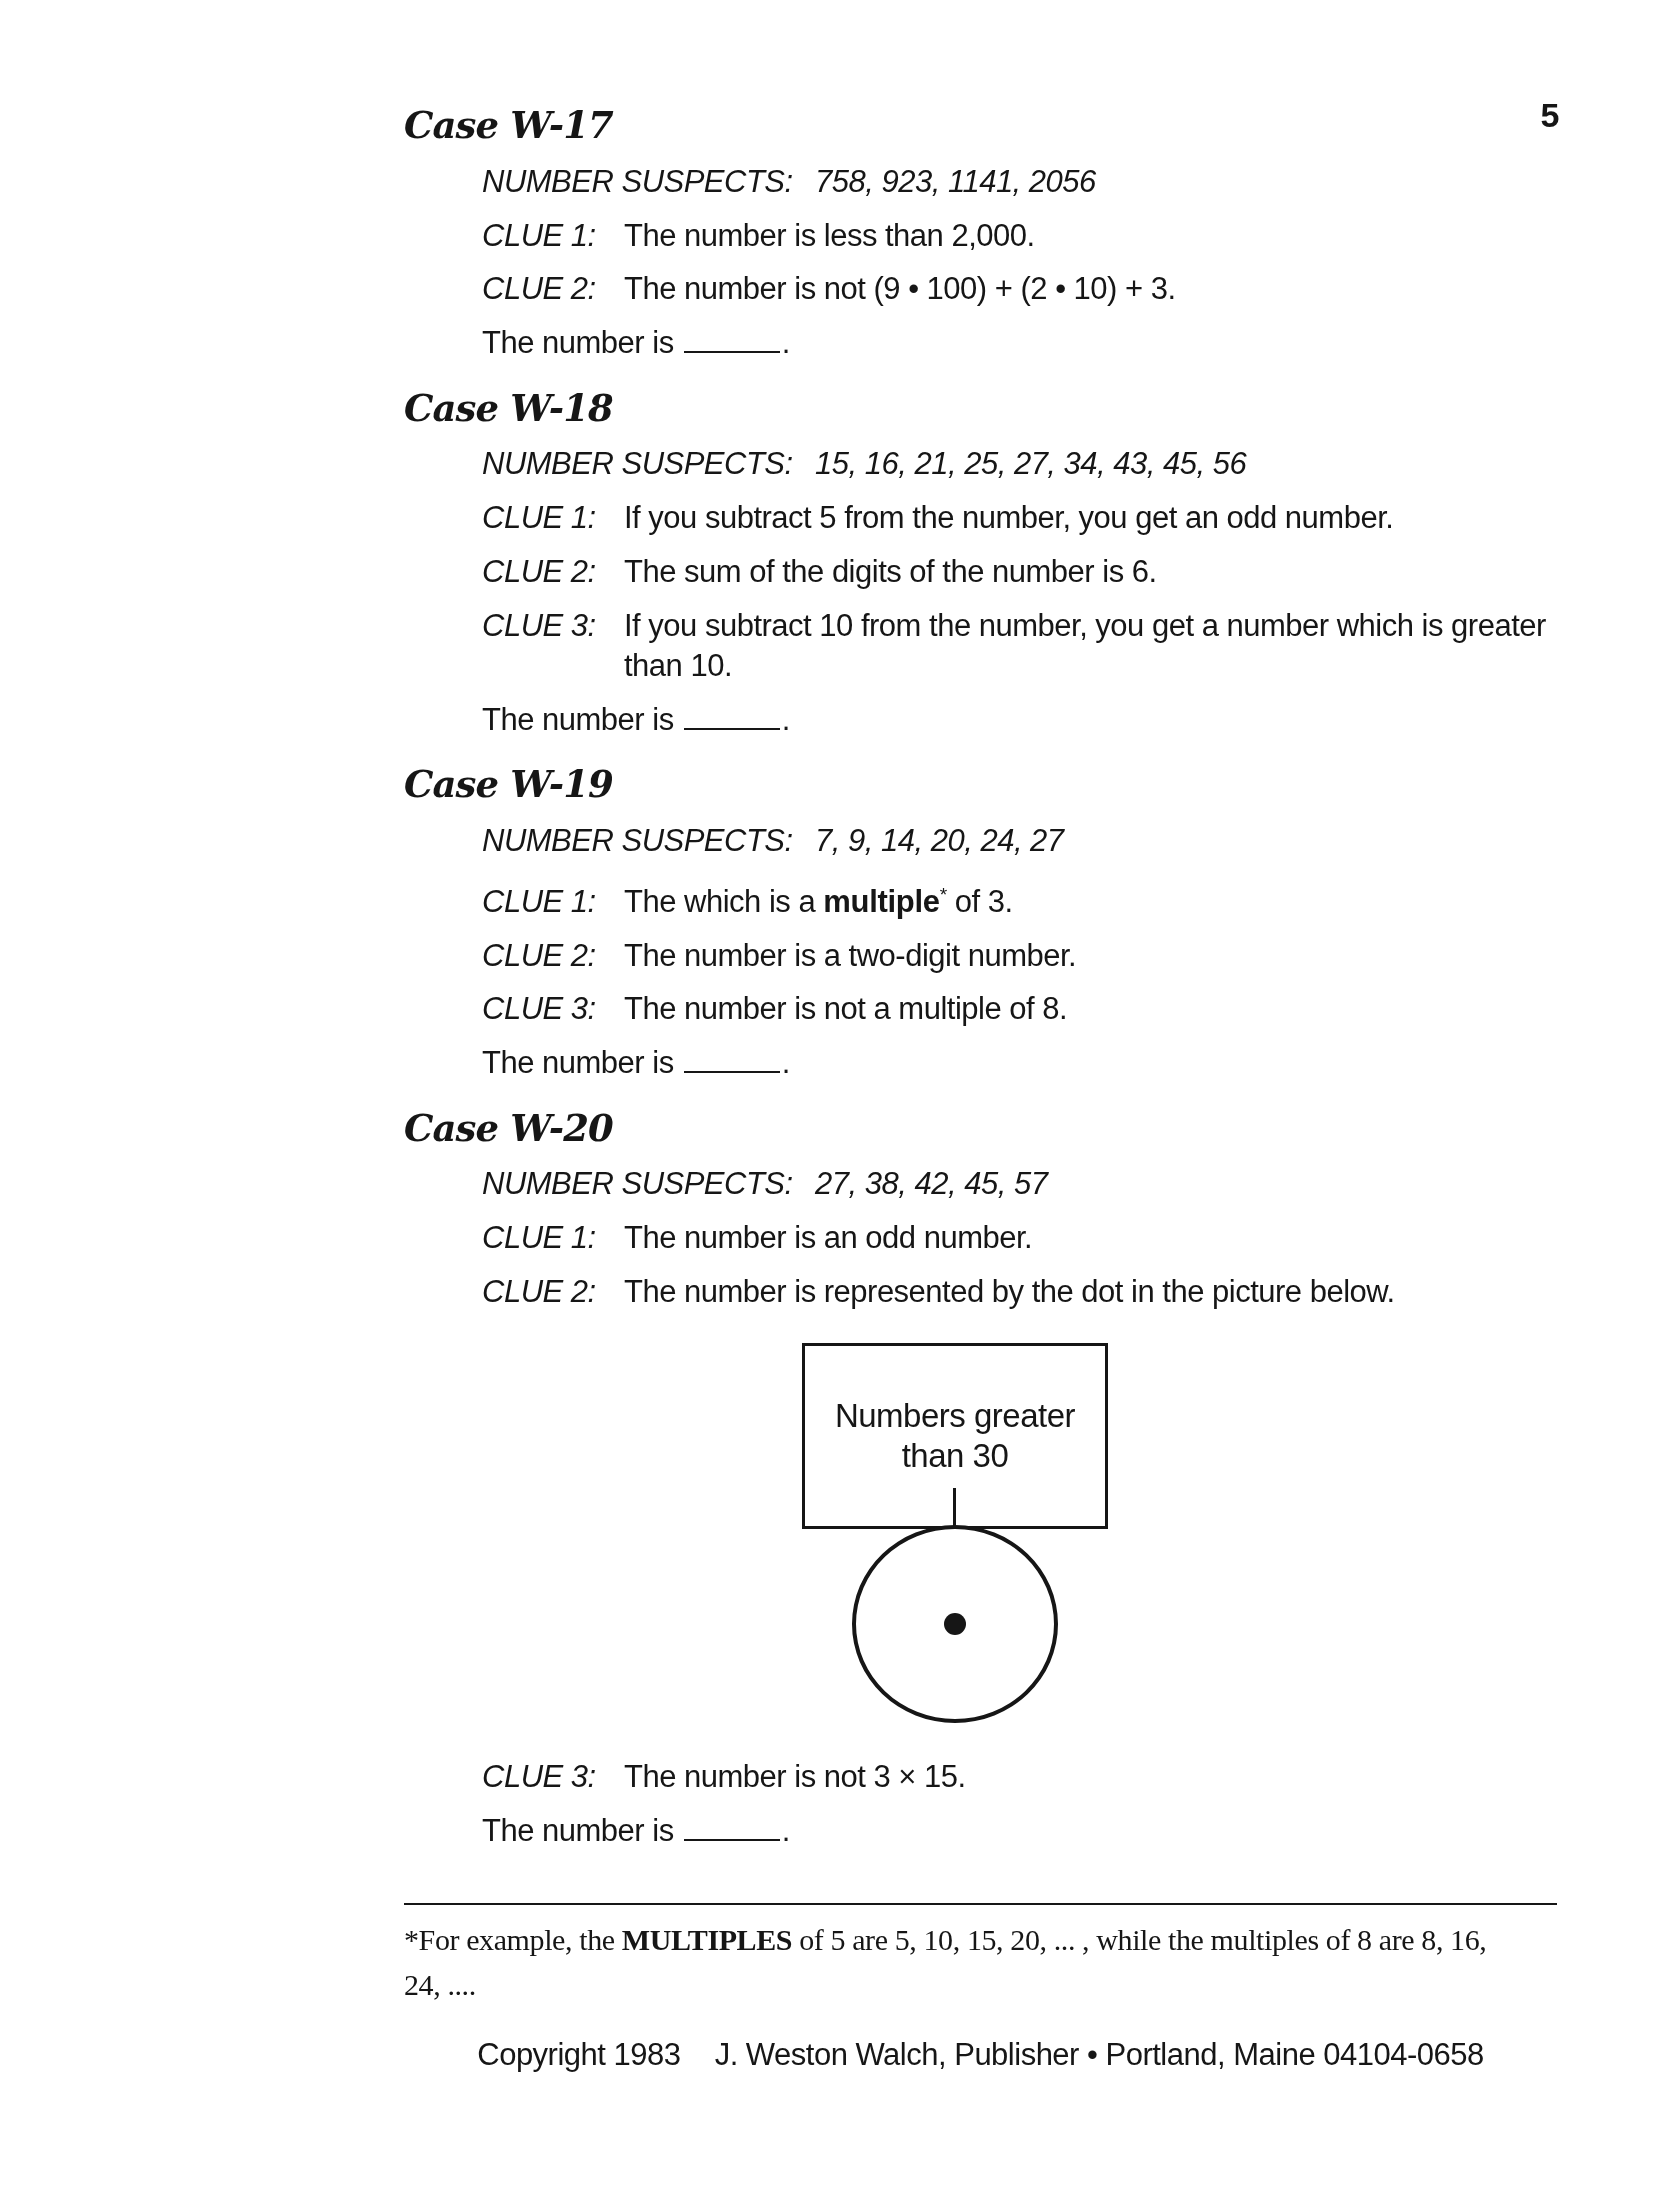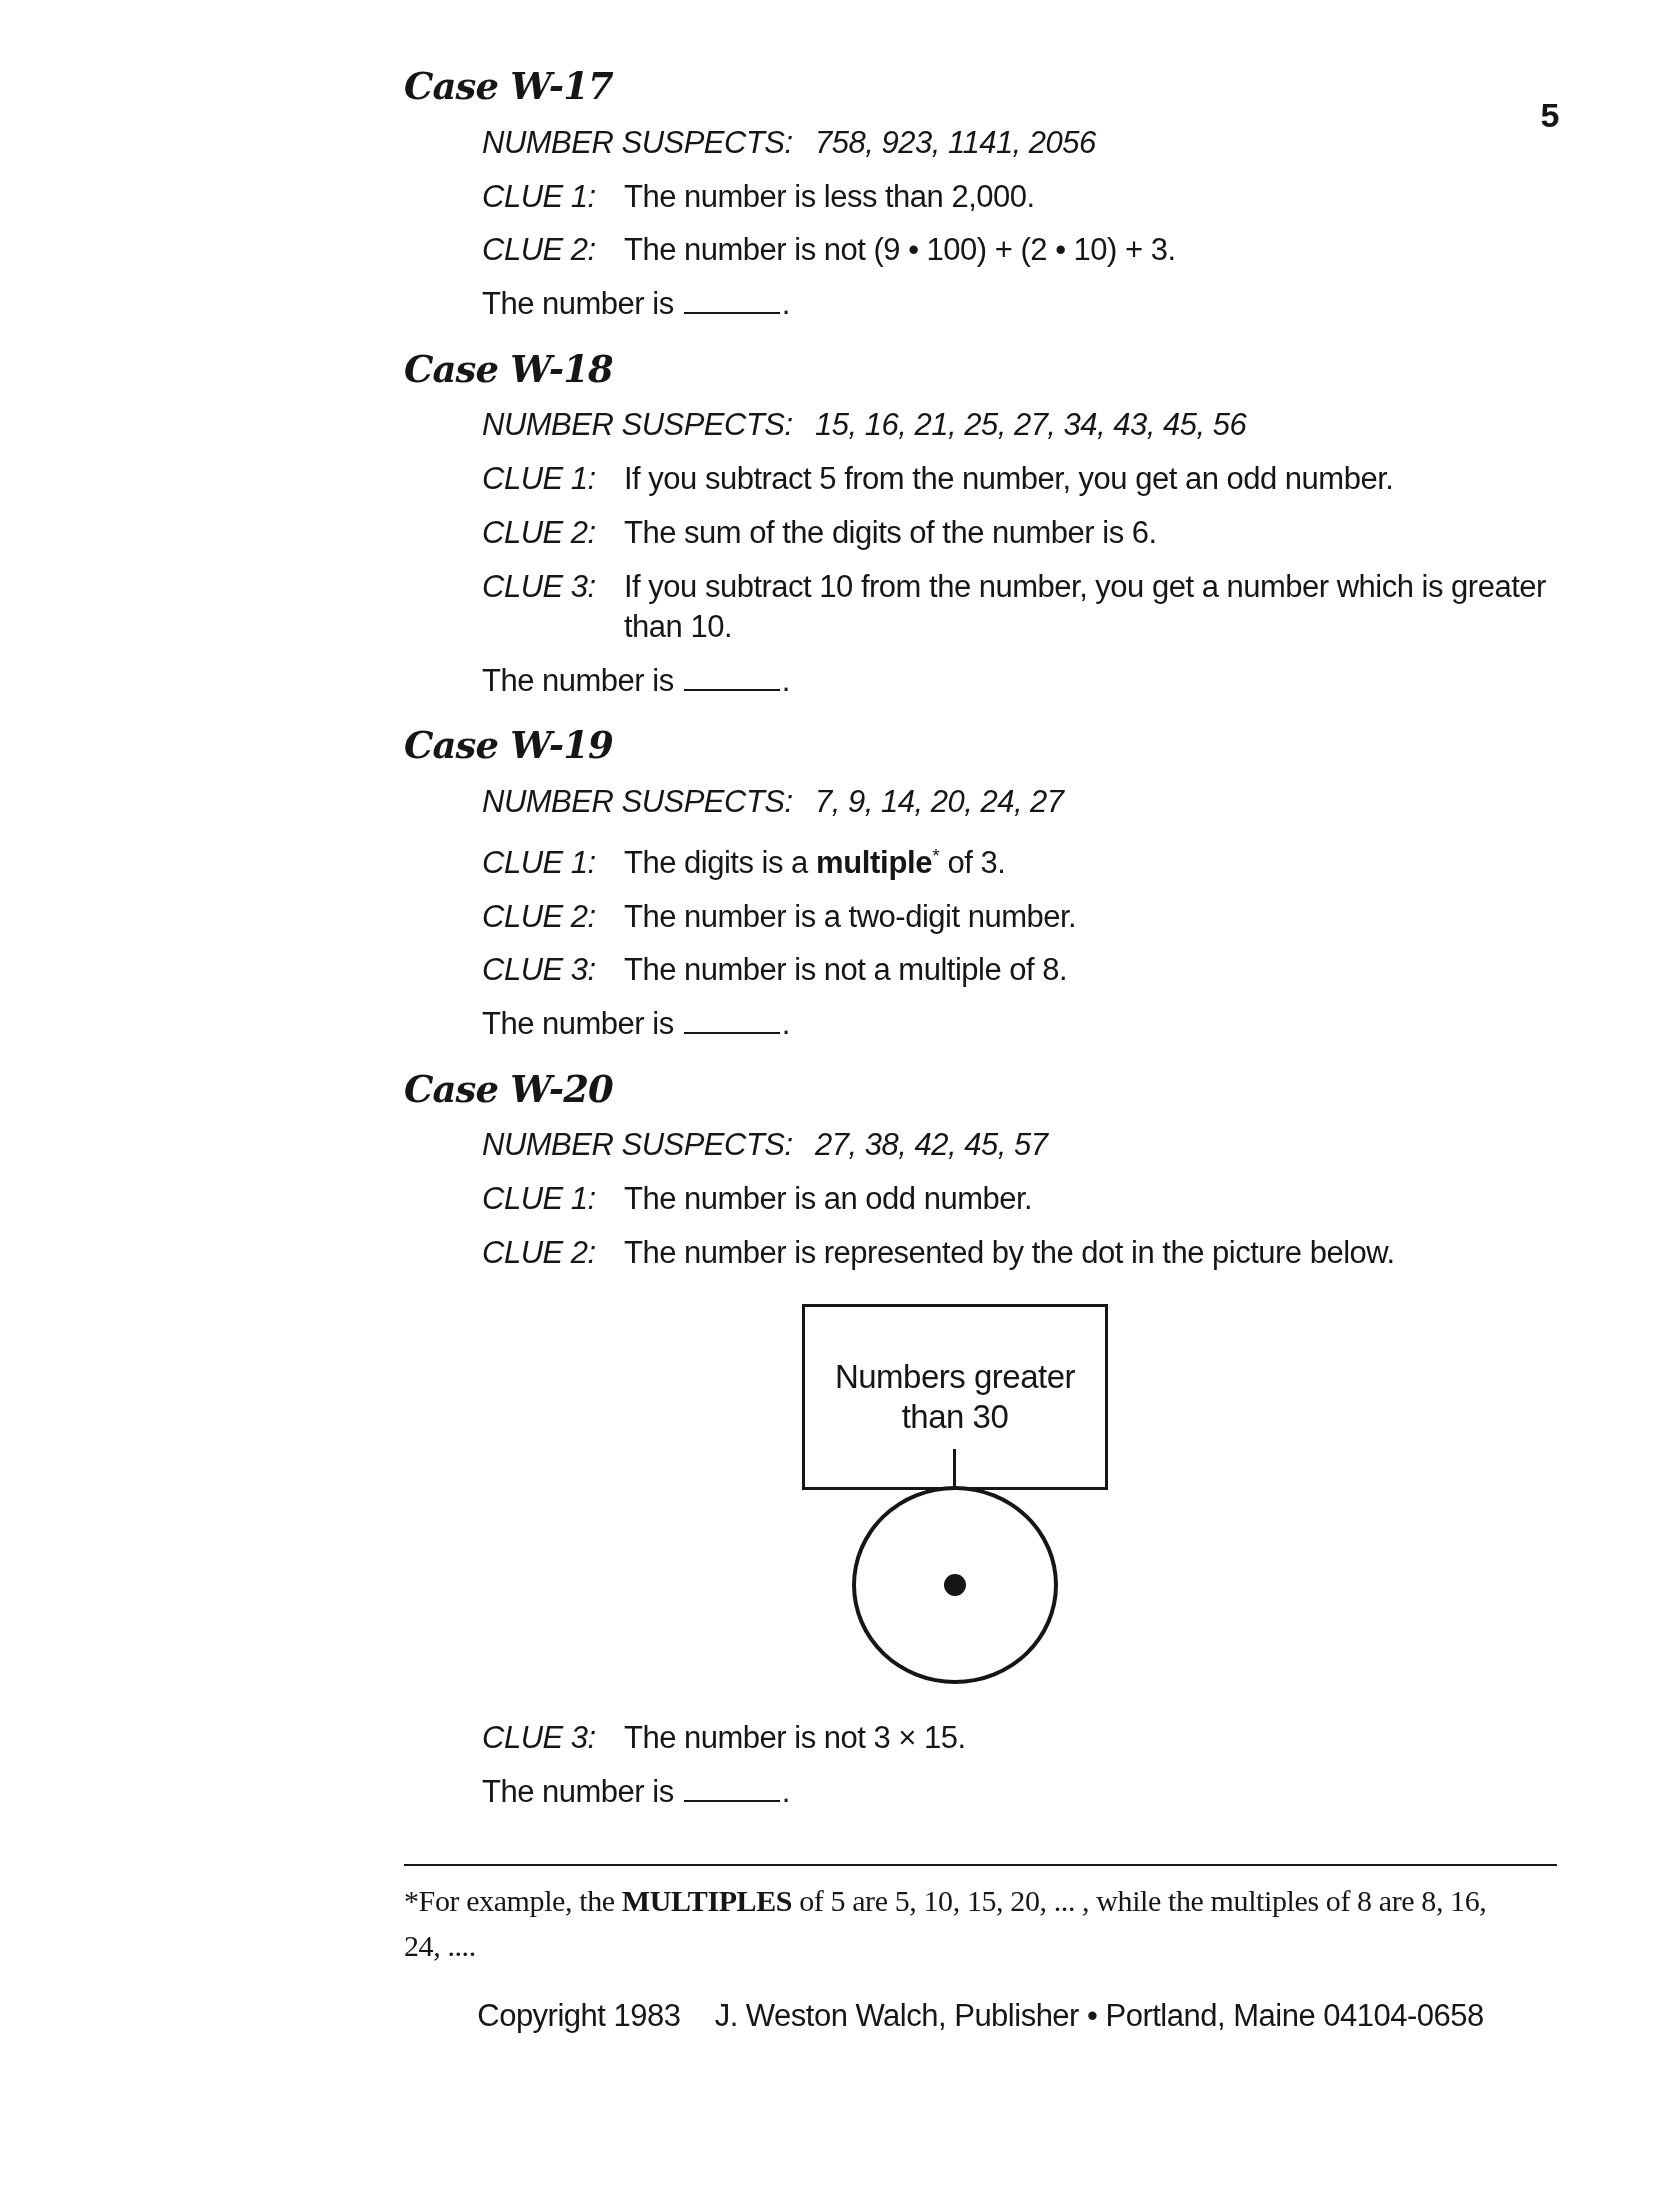--- a/index.html
+++ b/index.html
@@ -16,21 +16,21 @@
     position: absolute;
     top: 96px;
     right: 115px;
     font-size: 34px;
     font-weight: bold;
     letter-spacing: -0.4px;
   }
   .content {
     margin-left: 404px;
     width: 1170px;
-    padding-top: 64px;
+    padding-top: 103px;
   }
   .case-title {
     font-family: "DejaVu Serif", serif;
     font-style: italic;
     font-weight: bold;
     font-size: 37px;
     line-height: 45px;
     margin: 22.4px 0 0 0;
     letter-spacing: -0.9px;
   }
@@ -181,21 +181,21 @@
 
     <section class="case">
       <h2 class="case-title">Case W-19</h2>
       <div class="case-body">
         <div class="row suspects-row">
           <span class="suspects-label">NUMBER SUSPECTS:</span>
           <span class="suspects-value">7, 9, 14, 20, 24, 27</span>
         </div>
         <div class="row">
           <span class="clue-label">CLUE 1:</span>
-          <span class="clue-text"><span>The digits is a </span><b>multiple</b><sup>*</sup><span> of 3.</span></span>
+          <span class="clue-text"><span>The which is a </span><b>multiple</b><sup>*</sup><span> of 3.</span></span>
         </div>
         <div class="row">
           <span class="clue-label">CLUE 2:</span>
           <span class="clue-text">The number is a two-digit number.</span>
         </div>
         <div class="row">
           <span class="clue-label">CLUE 3:</span>
           <span class="clue-text">The number is not a multiple of 8.</span>
         </div>
         <div class="row answer-row">

